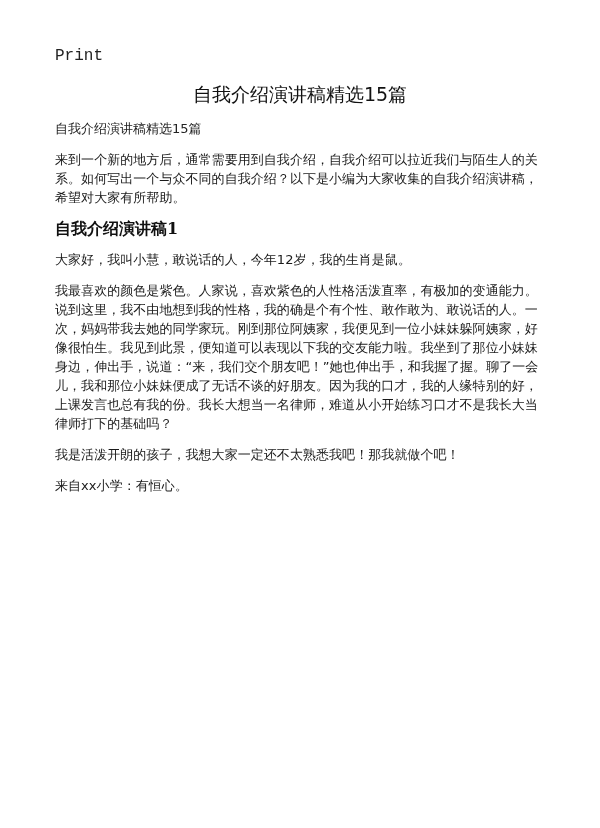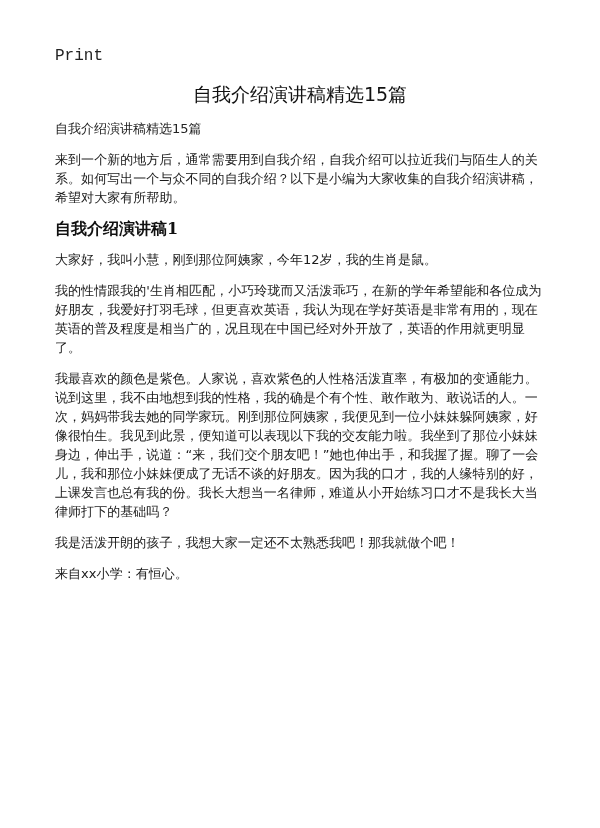--- a/index.html
+++ b/index.html
@@ -19,22 +19,21 @@
 
 <div class="print">Print</div>
 <div class="title">自我介绍演讲稿精选15篇</div>
 <div class="subtitle">自我介绍演讲稿精选15篇</div>
 
 <div class="content">
   <p class="p">来到一个新的地方后，通常需要用到自我介绍，自我介绍可以拉近我们与陌生人的关系。如何写出一个与众不同的自我介绍？以下是小编为大家收集的自我介绍演讲稿，希望对大家有所帮助。</p>
 
   <div>
     <div class="h">自我介绍演讲稿1</div>
-    <p class="p">大家好，我叫小慧，刚到那位阿姨家，今年12岁，我的生肖是鼠。</p>
-    <p class="p">我的性情跟我的'生肖相匹配，小巧玲珑而又活泼乖巧，在新的学年希望能和各位成为好朋友，我爱好打羽毛球，但更喜欢英语，我认为现在学好英语是非常有用的，现在英语的普及程度是相当广的，况且现在中国已经对外开放了，英语的作用就更明显了。</p>
+    <p class="p">大家好，我叫小慧，敢说话的人，今年12岁，我的生肖是鼠。</p>
   </div>
 
   <div>
     <p class="p">我最喜欢的颜色是紫色。人家说，喜欢紫色的人性格活泼直率，有极加的变通能力。说到这里，我不由地想到我的性格，我的确是个有个性、敢作敢为、敢说话的人。一次，妈妈带我去她的同学家玩。刚到那位阿姨家，我便见到一位小妹妹躲阿姨家，好像很怕生。我见到此景，便知道可以表现以下我的交友能力啦。我坐到了那位小妹妹身边，伸出手，说道：“来，我们交个朋友吧！”她也伸出手，和我握了握。聊了一会儿，我和那位小妹妹便成了无话不谈的好朋友。因为我的口才，我的人缘特别的好，上课发言也总有我的份。我长大想当一名律师，难道从小开始练习口才不是我长大当律师打下的基础吗？</p>
     <p class="p">我是活泼开朗的孩子，我想大家一定还不太熟悉我吧！那我就做个吧！</p>
     <p class="p">来自xx小学：有恒心。</p>
   </div>
 </div>
 
 </body></html>

